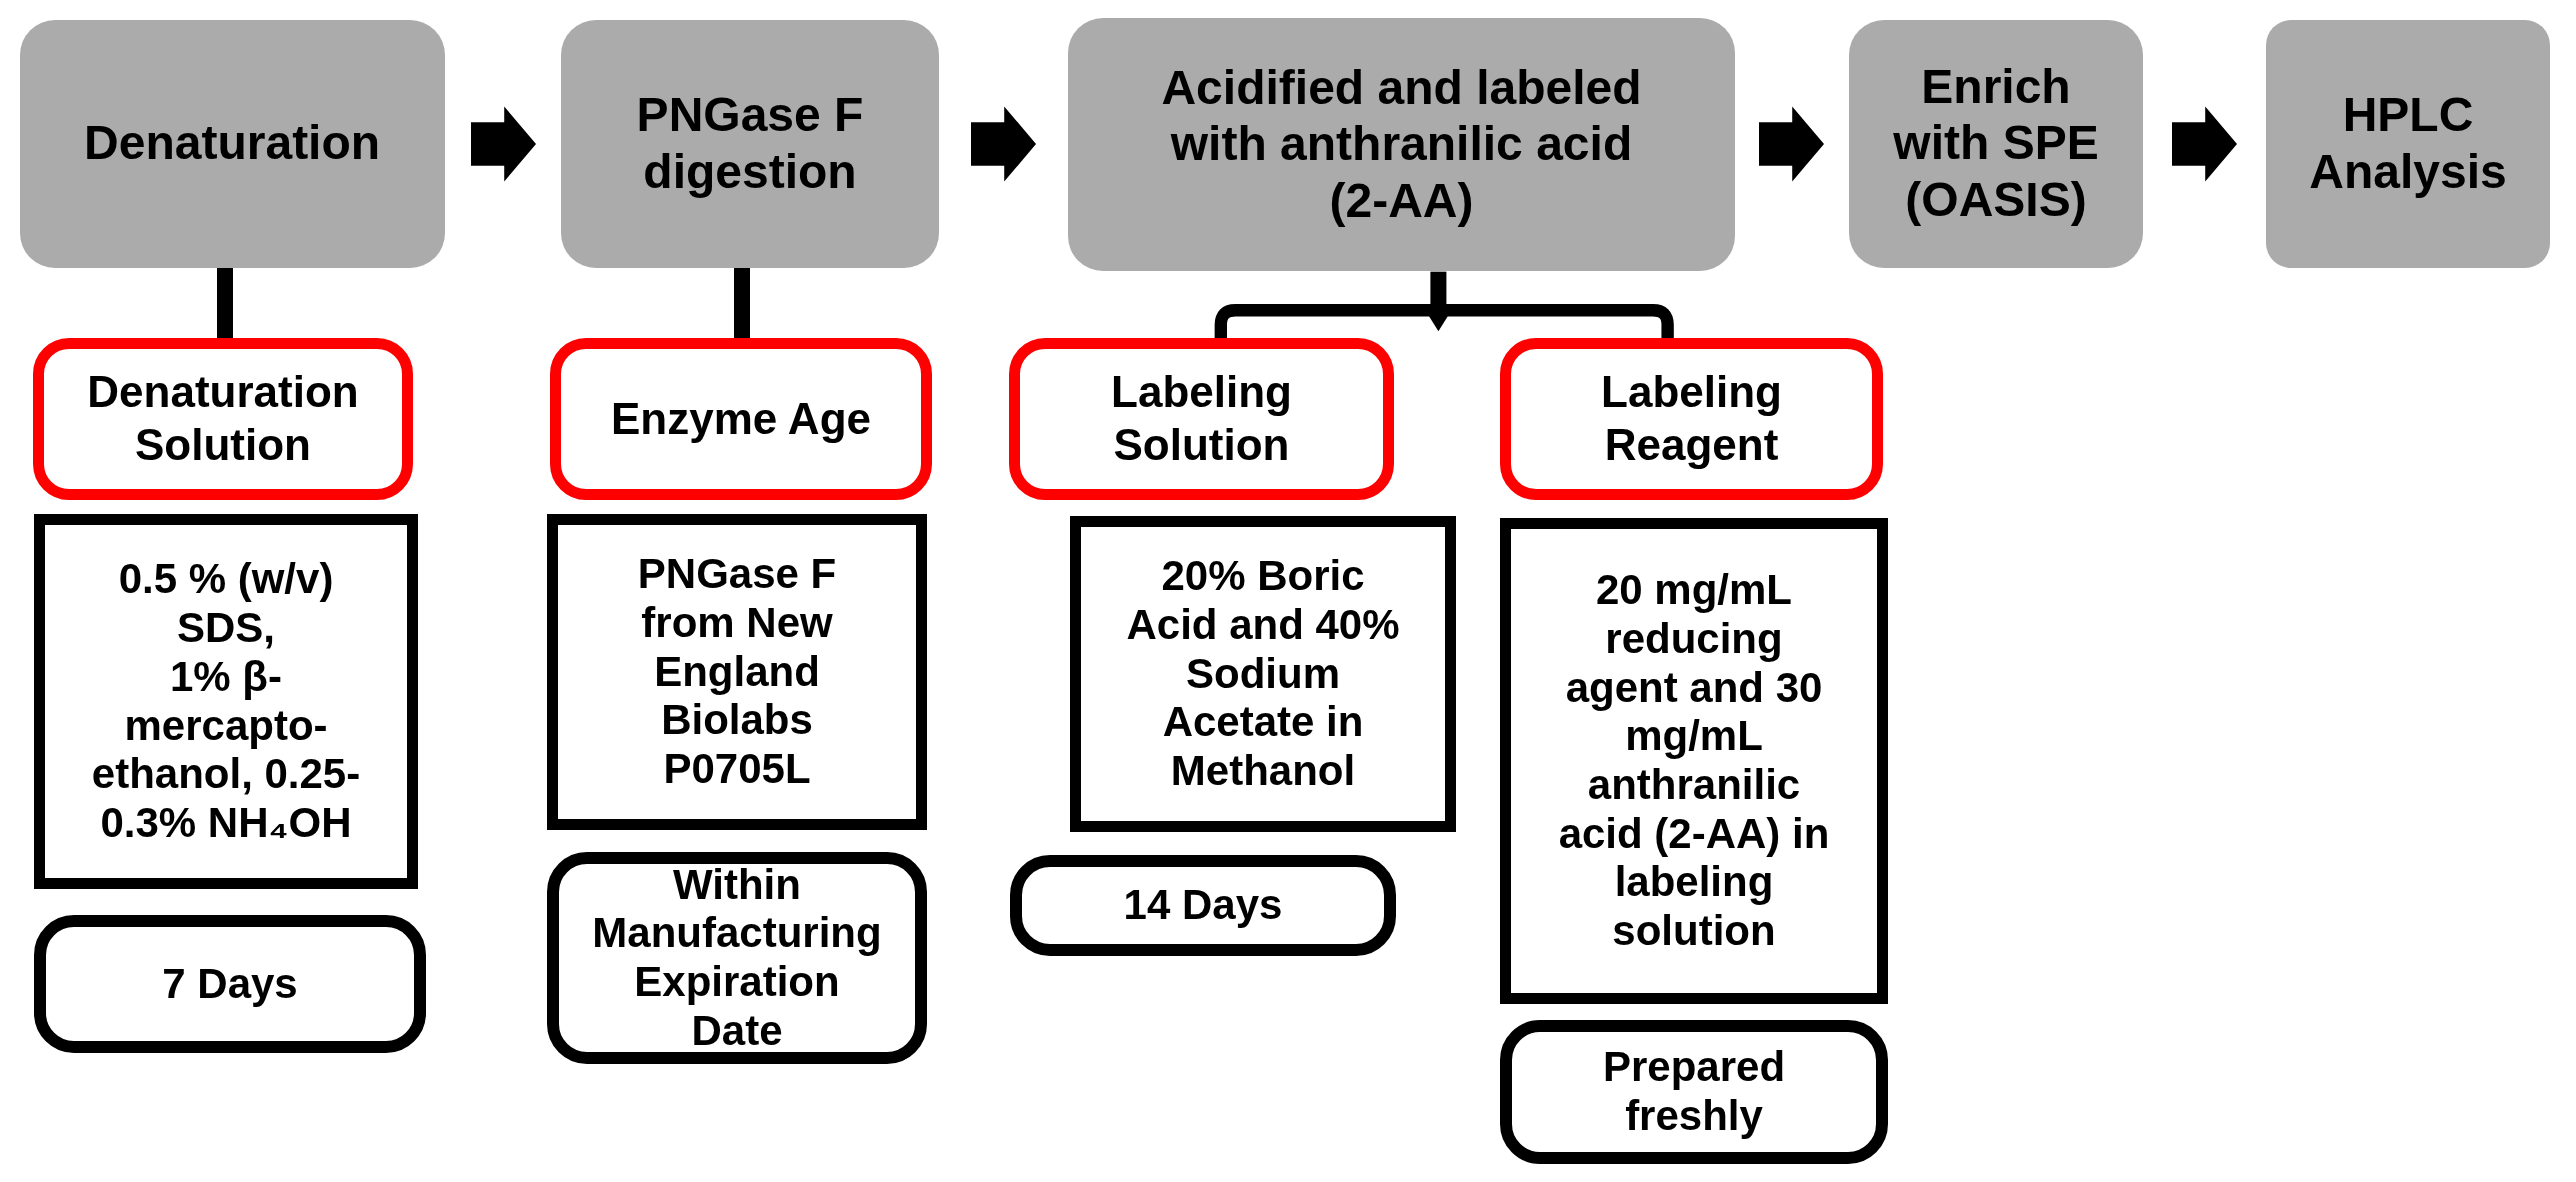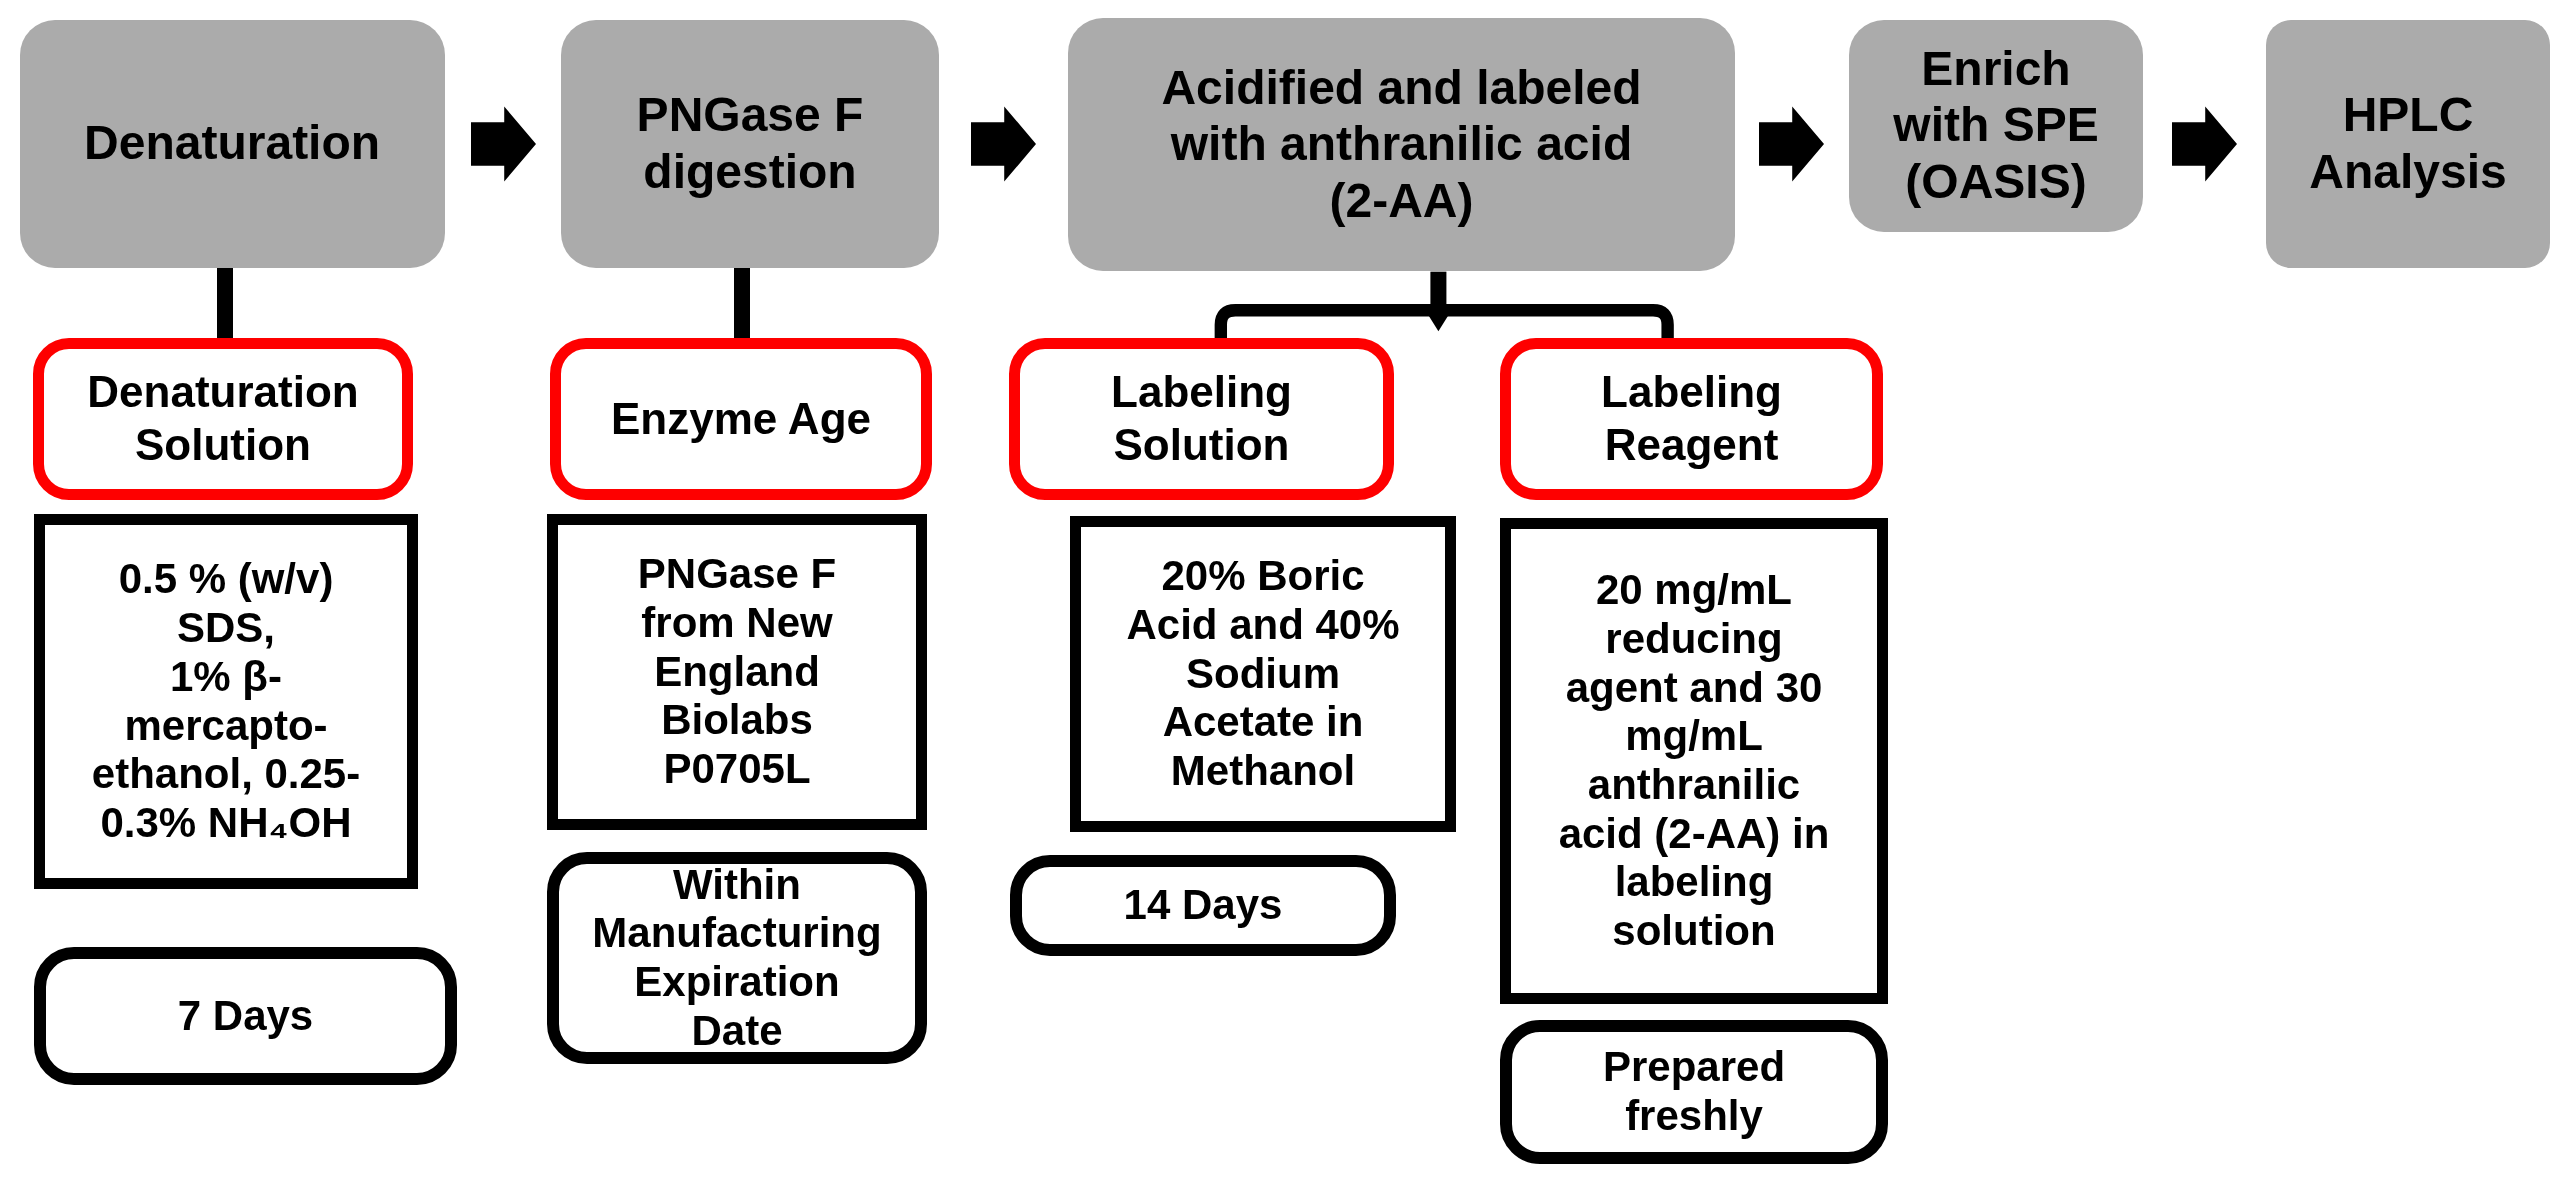--- a/index.html
+++ b/index.html
@@ -73,21 +73,21 @@
     <div class="txt">PNGase F
 digestion</div>
   </div>
 
   <div class="abs step-box" style="left:1068px; top:18px; width:667px; height:253px;">
     <div class="txt">Acidified and labeled
 with anthranilic acid
 (2-AA)</div>
   </div>
 
-  <div class="abs step-box" style="left:1849px; top:19.6px; width:294px; height:212px;">
+  <div class="abs step-box" style="left:1849px; top:19.6px; width:294px; height:248px;">
     <div class="txt">Enrich
 with SPE
 (OASIS)</div>
   </div>
 
   <div class="abs step-box" style="left:2266px; top:19.6px; width:284px; height:248px;border-radius:25px;">
     <div class="txt">HPLC
 Analysis</div>
   </div>
 
@@ -152,21 +152,21 @@
     <div class="txt">20 mg/mL
 reducing
 agent and 30
 mg/mL
 anthranilic
 acid (2-AA) in
 labeling
 solution</div>
   </div>
 
-  <div class="abs note-box" style="left:34px; top:915px; width:423px; height:138px;margin-top:32px;">
+  <div class="abs note-box" style="left:34px; top:915px; width:392px; height:138px;">
     <div class="txt">7 Days</div>
   </div>
 
   <div class="abs note-box" style="left:547px; top:852px; width:380px; height:212px;">
     <div class="txt">Within
 Manufacturing
 Expiration
 Date</div>
   </div>
 

